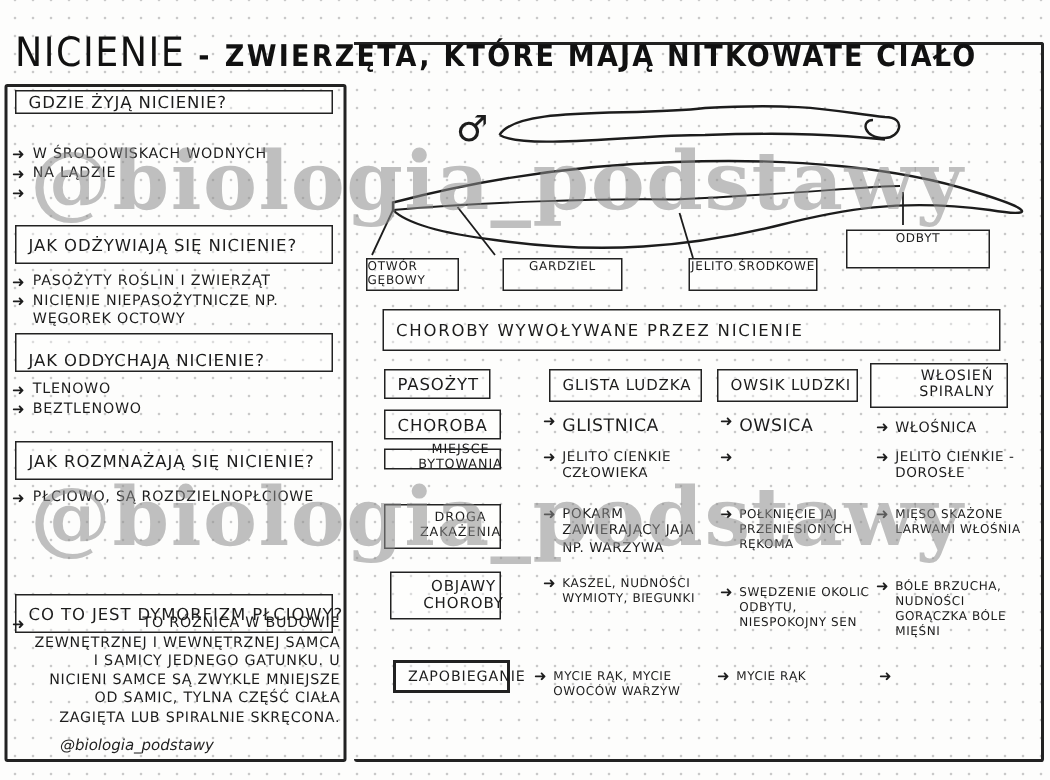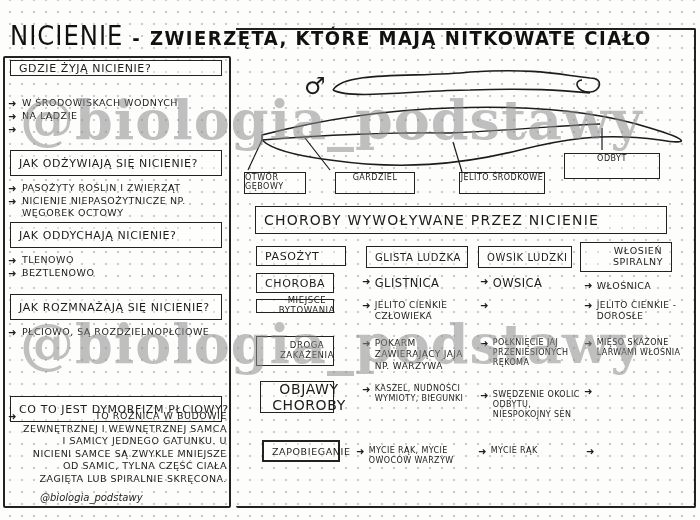--- a/index.html
+++ b/index.html
@@ -84,21 +84,21 @@
   <div class="item">
       <span class="arrow">➜</span>
       <span>PASOŻYTY ROŚLIN I ZWIERZĄT</span>
     </div>
   <div class="item">
       <span class="arrow">➜</span>
       <span style="white-space:normal; width:180px;">NICIENIE NIEPASOŻYTNICZE np. WĘGOREK OCTOWY</span>
     </div>
 </div>
 
-<div class="box q" style="left:10px; top:222px; width:212px; height:26px;">
+<div class="box q" style="left:10px; top:222px; width:212px; height:26px;align-items:flex-end;">
   <span>JAK ODDYCHAJĄ NICIENIE?</span>
 </div>
 <div class="list" style="left:8px; top:254px; width:220px;">
   <div class="item">
       <span class="arrow">➜</span>
       <span>TLENOWO</span>
     </div>
   <div class="item">
       <span class="arrow">➜</span>
       <span>BEZTLENOWO</span>
@@ -145,37 +145,37 @@
 <div class="label-sm" style="left:335px; top:172px; width:80px; height:22px;">
     <span>GARDZIEL</span>
   </div>
 <div class="label-sm" style="left:425px; top:172px; width:86px; height:22px;margin-left:34px;">
     <span>JELITO ŚRODKOWE</span>
   </div>
 <div class="label-sm" style="left:564px; top:153px; width:96px; height:26px;">
     <span>ODBYT</span>
   </div>
 
-<div class="box" style="left:255px; top:206px; width:412px; height:28px; font-size:14px; letter-spacing:1.2px;">
+<div class="box" style="left:255px; top:206px; width:412px; height:28px; font-size:11px; letter-spacing:1.2px;">
   <span>CHOROBY WYWOŁYWANE PRZEZ NICIENIE</span>
 </div>
 
-<div class="box" style="left:256px; top:246px; width:90px; height:20px;">
+<div class="box" style="left:256px; top:246px; width:71px; height:20px;">
     <span>PASOŻYT</span>
   </div>
 <div class="box" style="left:256px; top:273px; width:78px; height:20px;">
     <span>CHOROBA</span>
   </div>
 <div class="box center" style="left:256px; top:299px; width:78px; height:14px; font-size:8.5px;">
     <span>MIEJSCE BYTOWANIA</span>
   </div>
 <div class="box center" style="left:256px; top:336px; width:78px; height:30px; font-size:8.5px;">
     <span>DROGA ZAKAŻENIA</span>
   </div>
-<div class="box center" style="left:260px; top:381px; width:74px; height:32px; font-size:14px;">
+<div class="box center" style="left:260px; top:381px; width:74px; height:32px; font-size:10px;">
     <span>OBJAWY CHOROBY</span>
   </div>
 <div class="box" style="left:262px; top:440px; width:78px; height:22px; font-size:9.5px; border-width:2px;">
     <span>ZAPOBIEGANIE</span>
   </div>
 
 <div class="box" style="left:366px; top:246px; width:102px; height:22px; font-size:10px;">
     <span>GLISTA LUDZKA</span>
   </div>
 <div class="cell big" style="left:362px; top:276px;">
@@ -232,19 +232,20 @@
 <div class="cell" style="left:584px; top:300px; width:100px;">
     <span class="arrow">➜</span>
     <span>JELITO CIENKIE - DOROSŁE</span>
   </div>
 <div class="cell" style="left:584px; top:338px; width:100px; font-size:8px;">
     <span class="arrow">➜</span>
     <span>MIĘSO SKAŻONE LARWAMI WŁOŚNIA</span>
   </div>
 <div class="cell" style="left:584px; top:386px; width:100px; font-size:8px;">
     <span class="arrow">➜</span>
+    <span>BÓLE BRZUCHA, NUDNOŚCI GORĄCZKA BÓLE MIĘŚNI</span>
   </div>
 <div class="cell" style="left:586px; top:446px; width:100px; font-size:8px;">
     <span class="arrow">➜</span>
   </div>
 
 <div class="watermark" style="left:20px; top:88px;">@biologia_podstawy</div>
 <div class="watermark" style="left:20px; top:312px;">@biologia_podstawy</div>
 
 </body></html>

